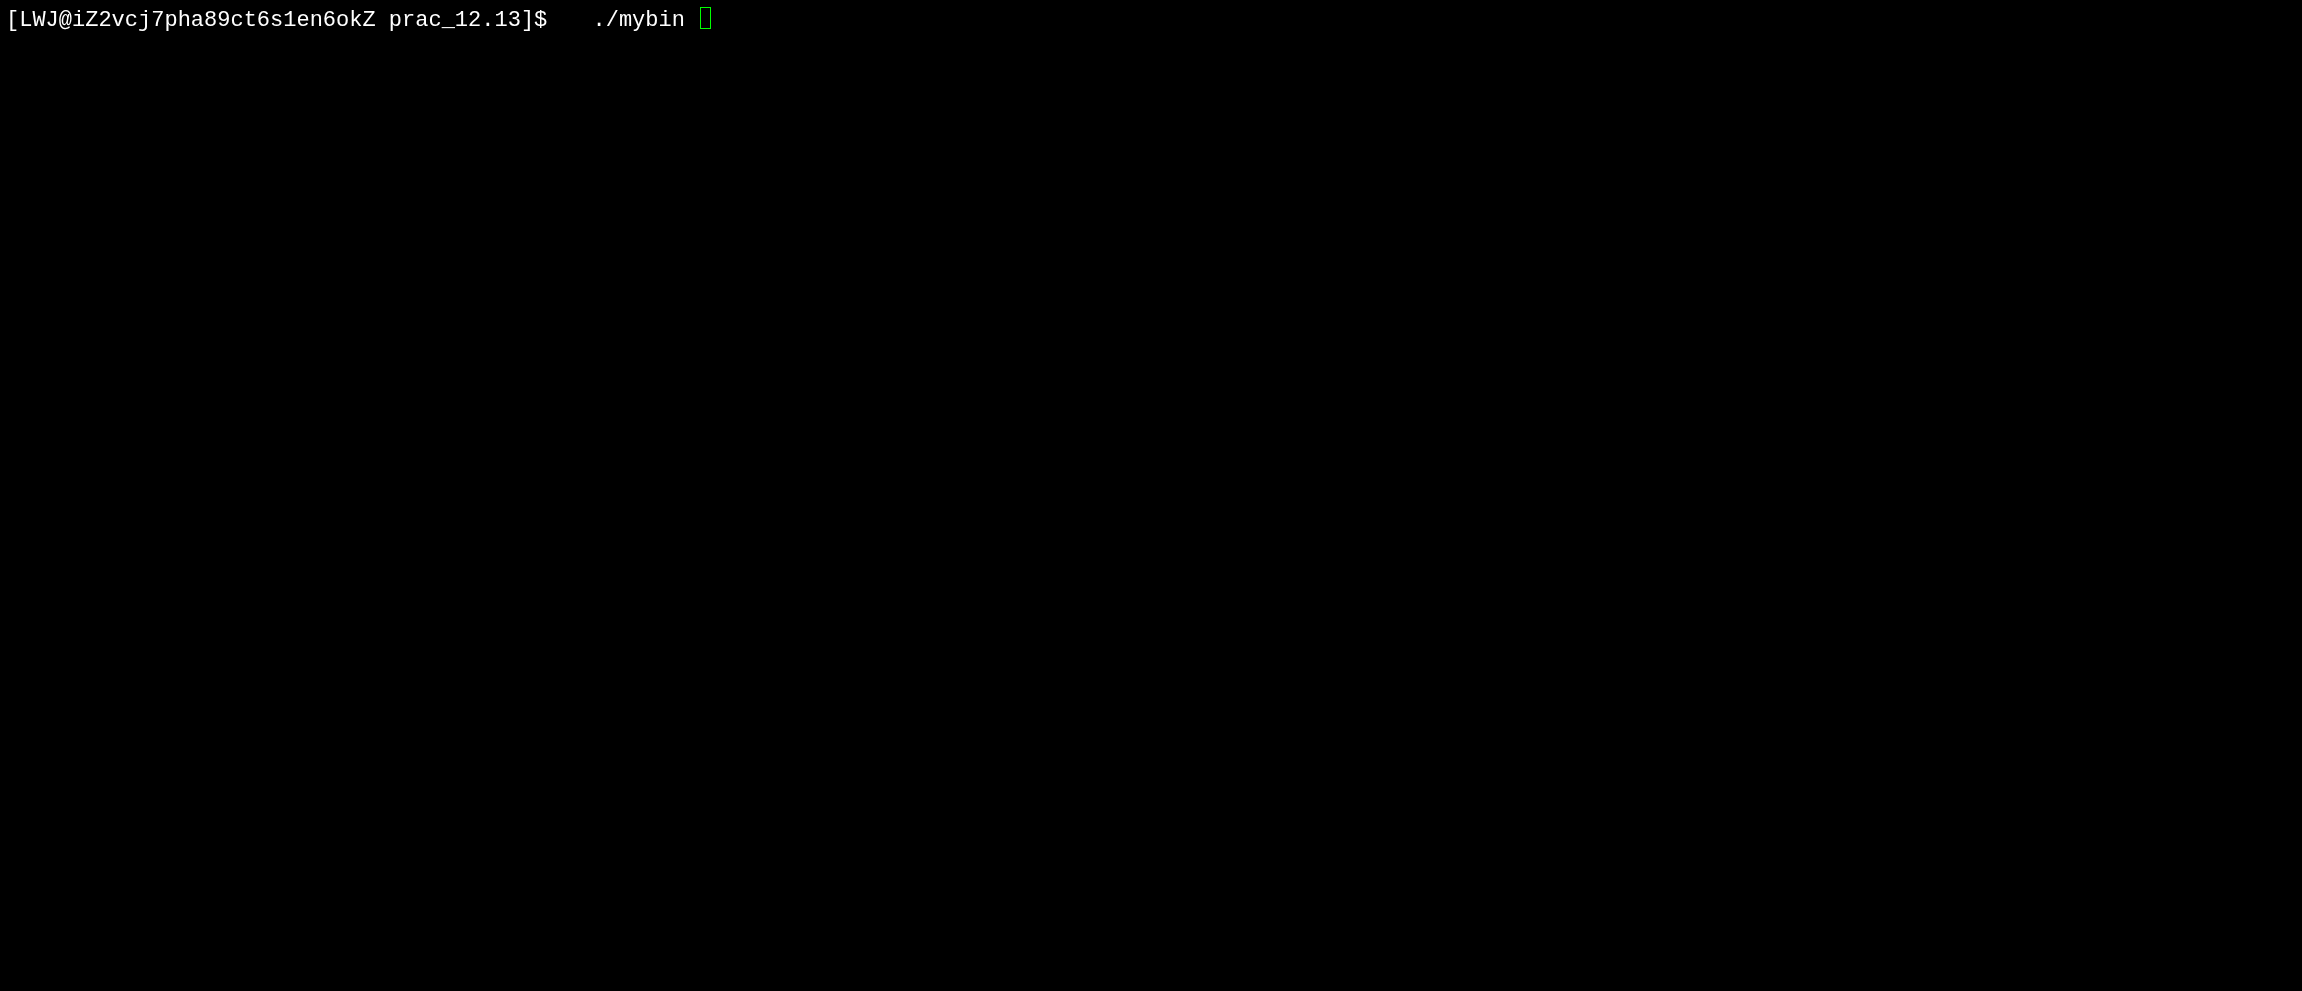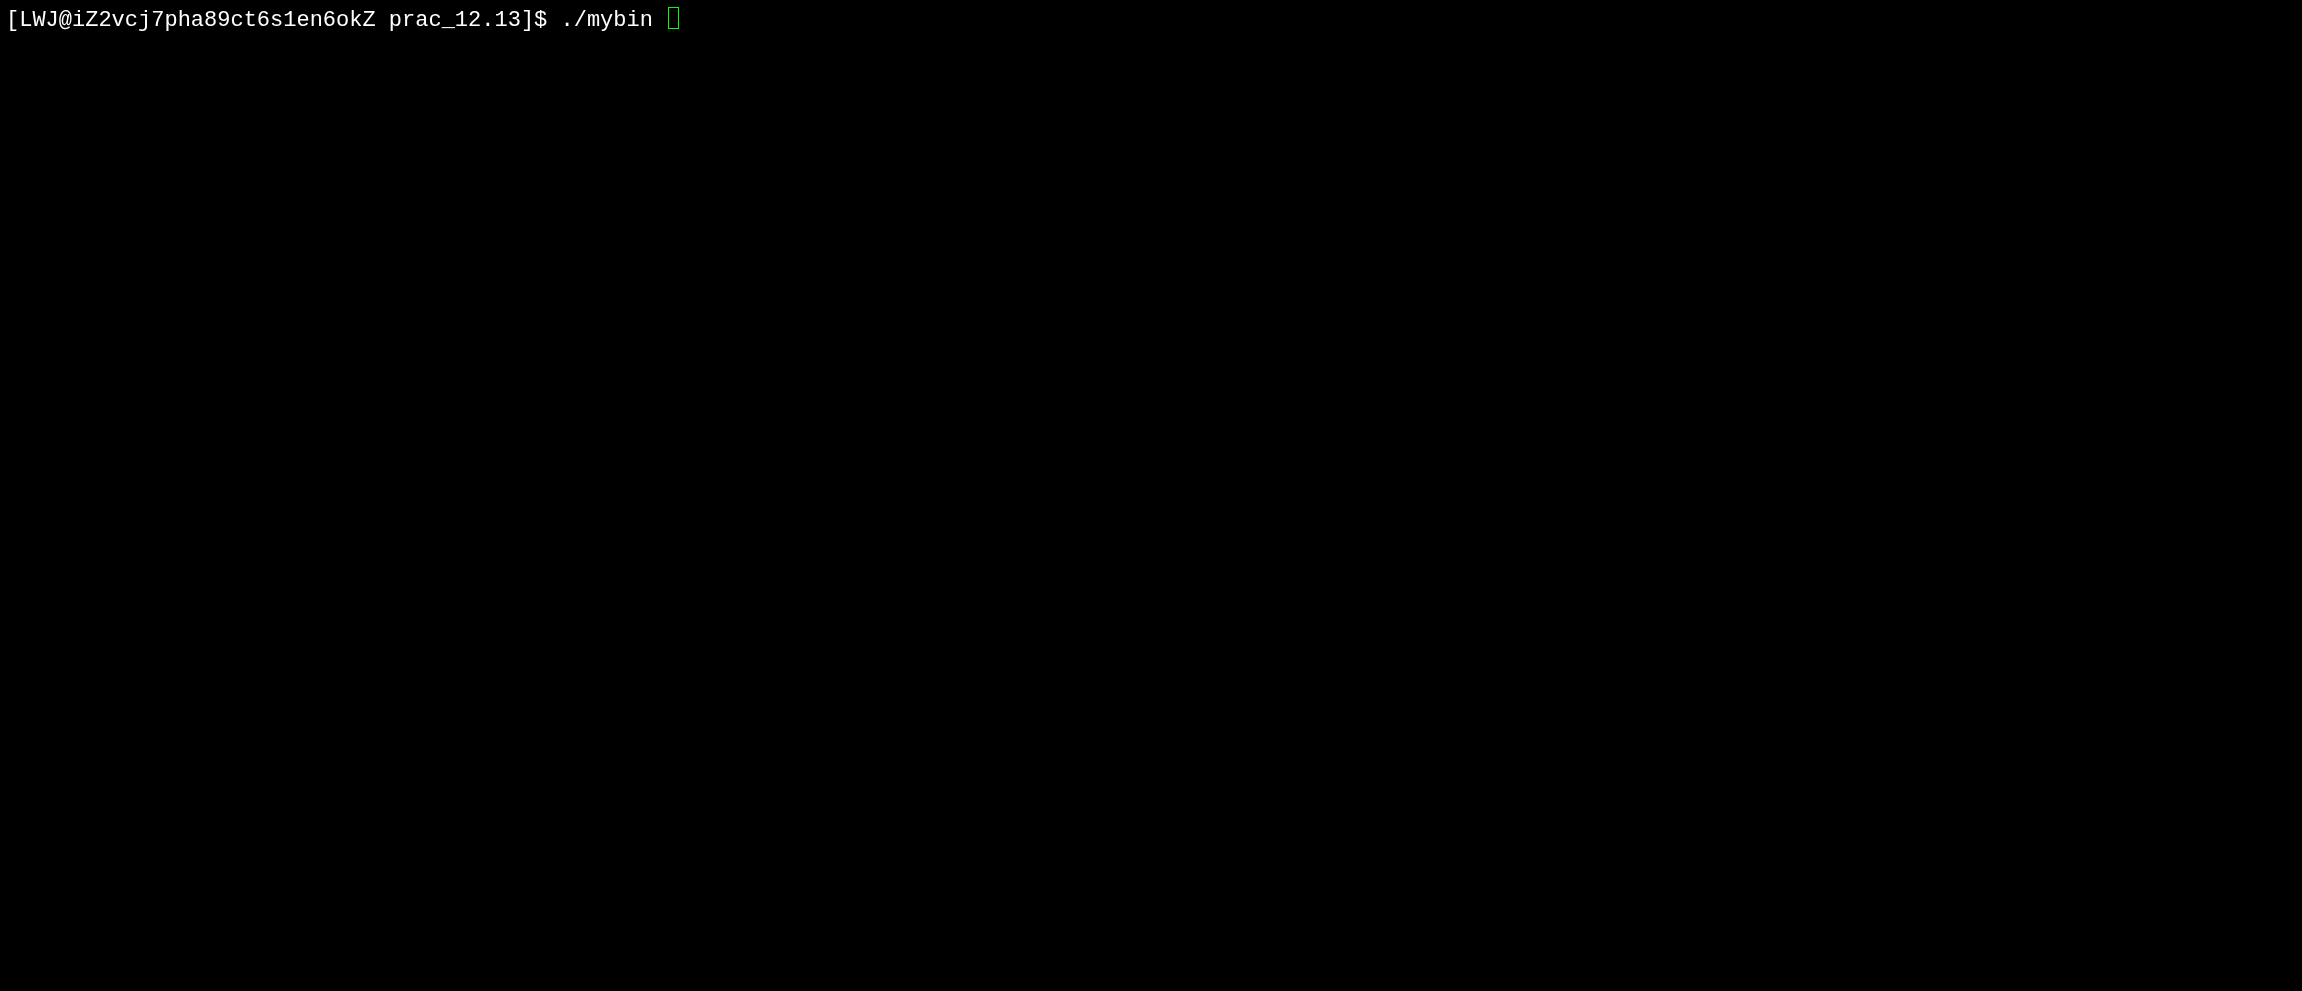--- a/index.html
+++ b/index.html
@@ -21,20 +21,21 @@
       display: flex;
       align-items: baseline;
       white-space: pre;
       line-height: 1.3;
     }
     .prompt {
       color: #ffffff;
     }
     .command {
       color: #ffffff;
+      margin-left: 32px;
     }
     .cursor {
       display: inline-block;
       width: 11px;
       height: 22px;
       border: 1px solid #00ff00;
       background: transparent;
       margin-left: 2px;
       vertical-align: text-bottom;
       position: relative;

